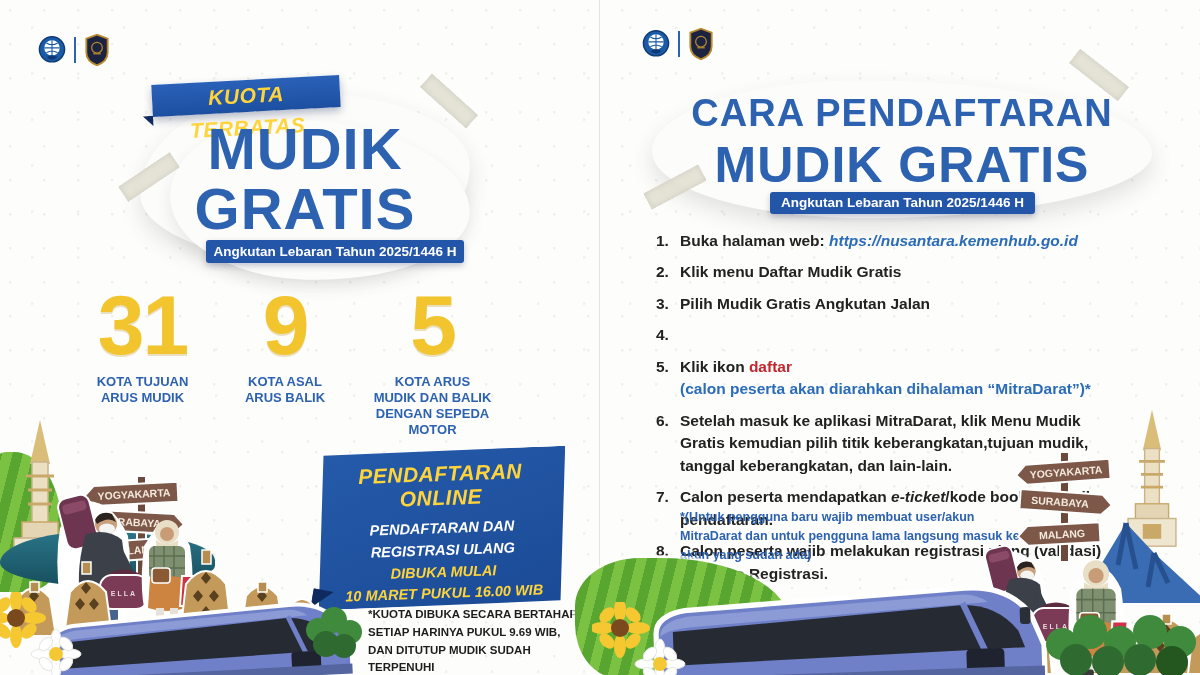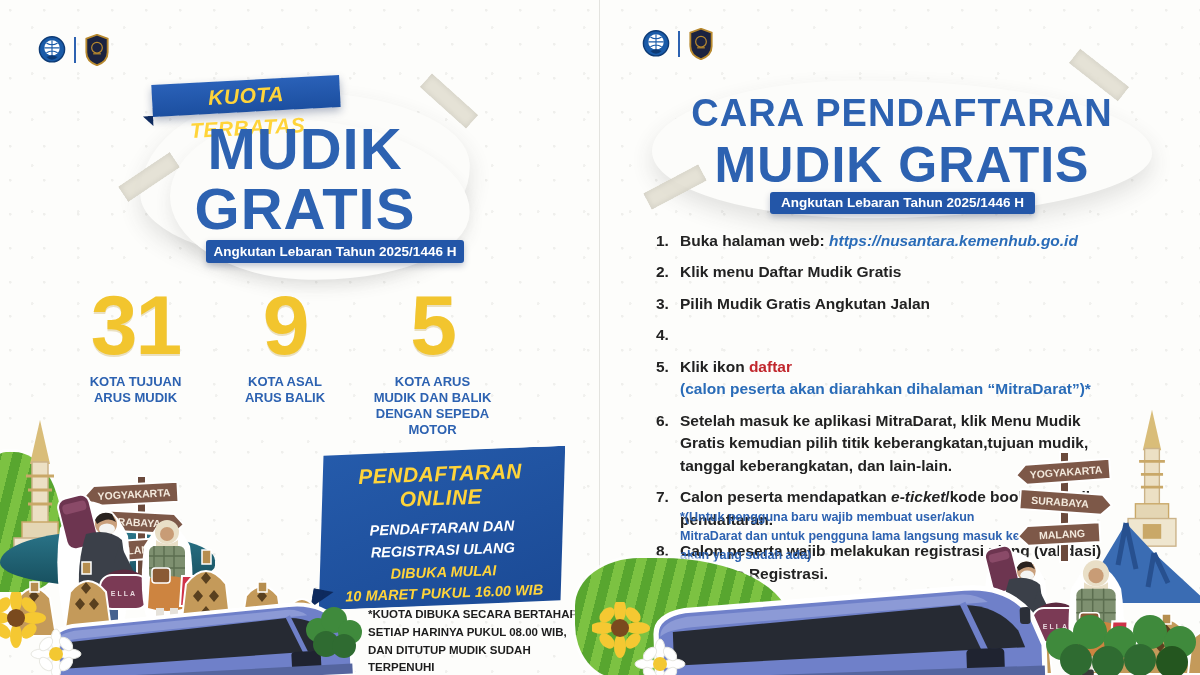--- a/index.html
+++ b/index.html
@@ -100,21 +100,21 @@
     <div class="abs tape" style="left:118px;top:168px;transform:rotate(-34deg);"></div>
 
     <div class="abs ribbon" style="left:152px;top:80px;width:188px;height:32px;font-size:21px;line-height:32px;">
       <span>KUOTA TERBATAS</span>
     </div>
 
     <div class="abs big-blue" style="left:140px;top:120px;width:330px;font-size:58px;">MUDIK</div>
     <div class="abs big-blue" style="left:140px;top:180px;width:330px;font-size:58px;">GRATIS</div>
     <div class="abs sub-bar" style="left:206px;top:240px;width:258px;height:23px;font-size:13.5px;line-height:23px;">Angkutan Lebaran Tahun 2025/1446 H</div>
 
-    <div class="abs stat" style="left:68px;top:288px;width:135px;">
+    <div class="abs stat" style="left:75px;top:288px;width:135px;">
       <div class="stat-num">31</div>
       <div class="stat-label">KOTA TUJUAN
 ARUS MUDIK</div>
     </div>
     <div class="abs stat" style="left:225px;top:288px;width:120px;">
       <div class="stat-num">9</div>
       <div class="stat-label">KOTA ASAL
 ARUS BALIK</div>
     </div>
     <div class="abs stat" style="left:360px;top:288px;width:145px;">
@@ -130,21 +130,21 @@
       <div class="online-line">PENDAFTARAN DAN</div>
       <div class="online-line">REGISTRASI ULANG</div>
       <div class="online-line online-yellow">DIBUKA MULAI</div>
       <div class="online-line online-yellow">10 MARET PUKUL 16.00 WIB</div>
       <div class="online-line online-yellow">S. D 23 MARET 2025</div>
     </div>
     <div class="abs box-fold" style="left:312px;top:590px;transform:rotate(10deg);"></div>
 
     <div class="abs footnote-left" style="left:368px;top:606px;width:215px;">
       <div>*KUOTA DIBUKA SECARA BERTAHAP</div>
-      <div class="bold">SETIAP HARINYA PUKUL 08.00 WIB,</div>
+      <div class="bold">SETIAP HARINYA PUKUL 9.69 WIB,</div>
       <div>DAN DITUTUP MUDIK SUDAH</div>
       <div>TERPENUHI</div>
     </div>
 
     <div class="abs tea" style="left:-18px;top:452px;width:80px;height:140px;"></div>
 
     <svg class="abs" style="left:8px;top:418px;" width="64" height="152" viewBox="0 0 64 152">
       <path d="M32,2 L42,46 H22 Z" fill="#d9bd79"></path>
       <rect x="24" y="44" width="16" height="62" fill="#ece0c4" stroke="#cbb389" stroke-width="1.5"></rect>
       <path d="M18,58 H46 M20,72 H44 M20,86 H44" stroke="#c9a868" stroke-width="3"></path>

